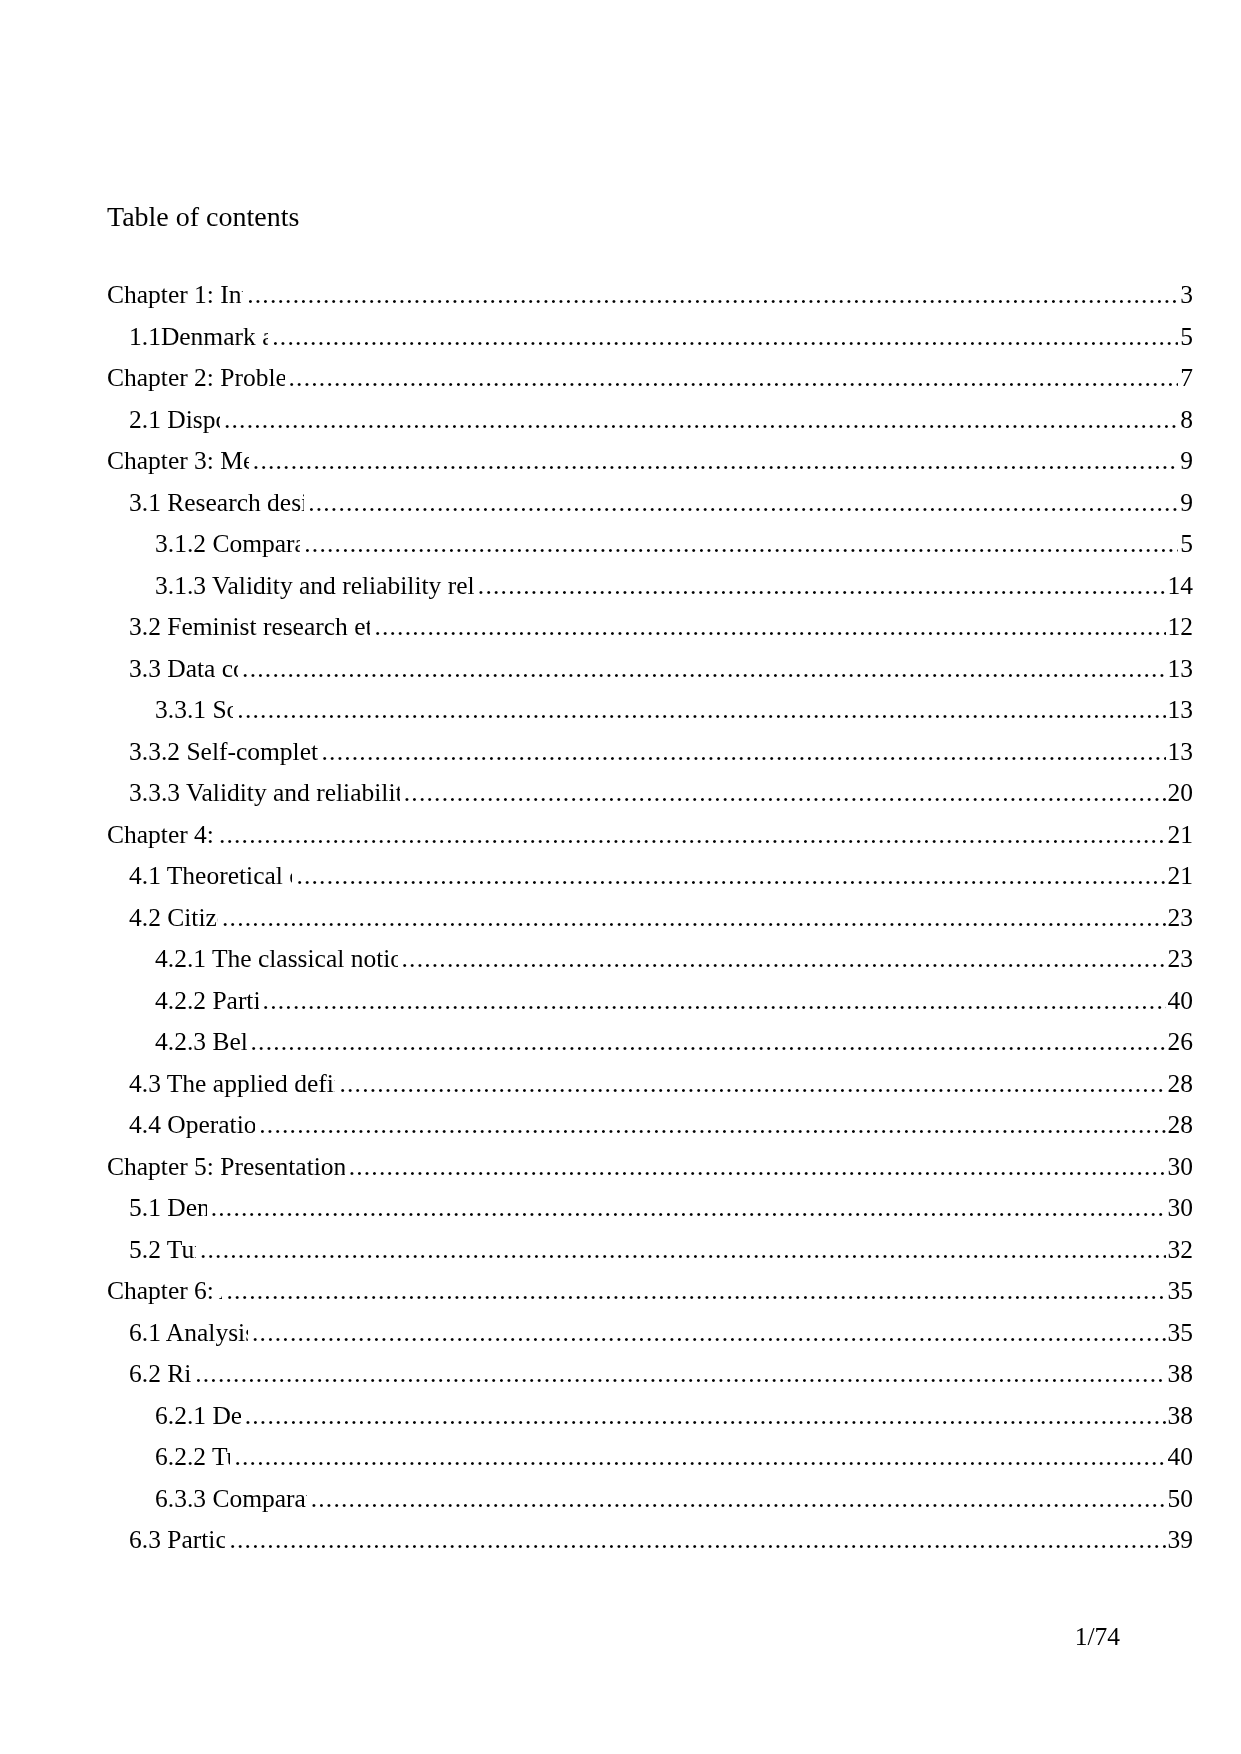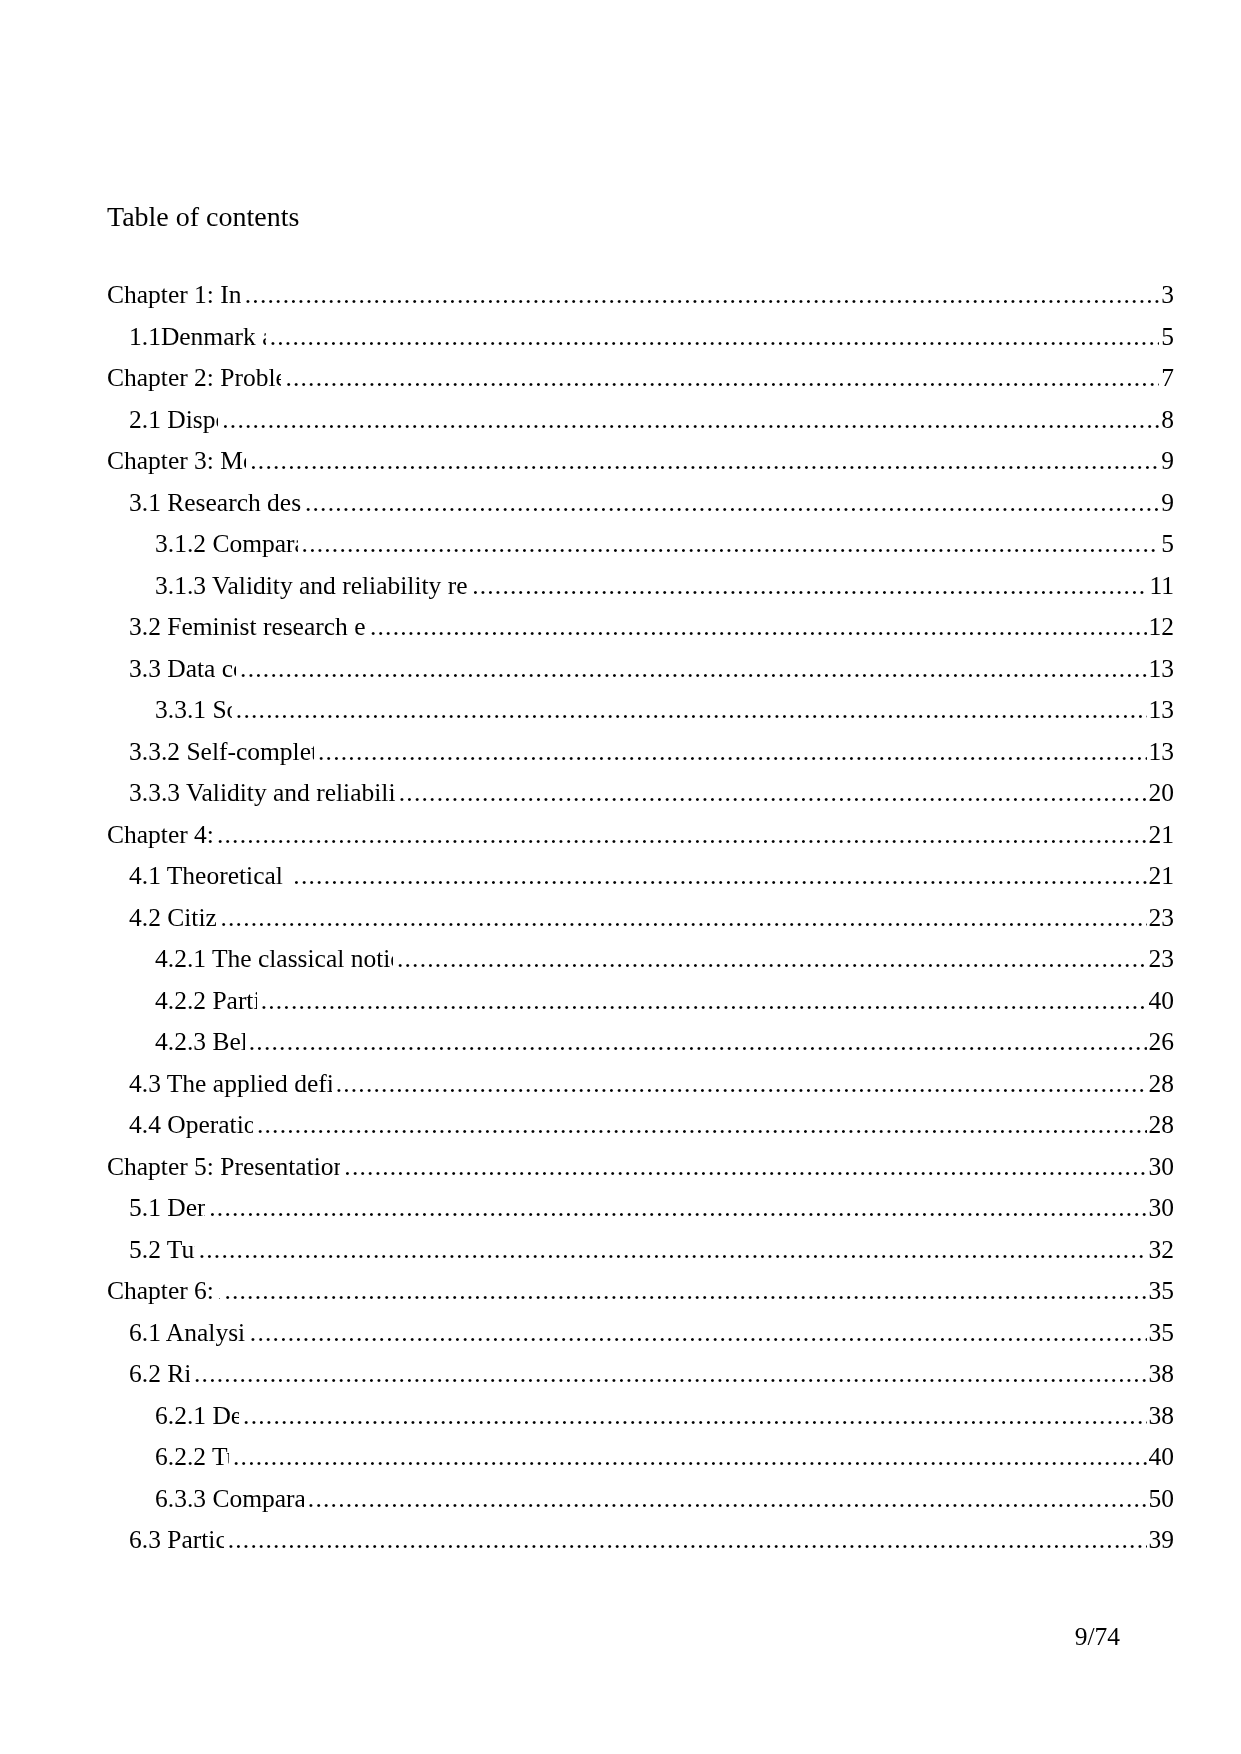--- a/index.html
+++ b/index.html
@@ -9,21 +9,21 @@
   }
   .page {
     position: relative;
     width: 1241px;
     height: 1754px;
     margin: 0 auto;
     background: #ffffff;
     color: #000000;
     font-family: "Liberation Serif", serif;
     box-sizing: border-box;
-    padding: 196px 67px 0 107px;
+    padding: 196px 48px 0 107px;
     overflow: hidden;
   }
   .toc-heading {
     font-size: 28px;
     line-height: 42px;
     font-weight: 400;
     margin: 0 0 36px 0;
   }
   .toc-list {
     width: 100%;
@@ -101,21 +101,21 @@
         <span class="toc-page">9</span>
       </div>
       <div class="toc-entry level-2">
         <span class="toc-title">3.1.2 Comparative method</span>
         <span class="toc-dots"></span>
         <span class="toc-page">5</span>
       </div>
       <div class="toc-entry level-2">
         <span class="toc-title">3.1.3 Validity and reliability related to case study and comparative method</span>
         <span class="toc-dots"></span>
-        <span class="toc-page">11</span>
+        <span class="toc-page">14</span>
       </div>
       <div class="toc-entry level-1">
         <span class="toc-title">3.2 Feminist research ethic &amp; gender perspective</span>
         <span class="toc-dots"></span>
         <span class="toc-page">12</span>
       </div>
       <div class="toc-entry level-1">
         <span class="toc-title">3.3 Data collection</span>
         <span class="toc-dots"></span>
         <span class="toc-page">13</span>
@@ -220,15 +220,15 @@
         <span class="toc-dots"></span>
         <span class="toc-page">50</span>
       </div>
       <div class="toc-entry level-1">
         <span class="toc-title">6.3 Participation</span>
         <span class="toc-dots"></span>
         <span class="toc-page">39</span>
       </div>
   </div>
 
-  <div class="page-footer">9/74</div>
+  <div class="page-footer">1/74</div>
 
 </div>
 
 </body></html>

